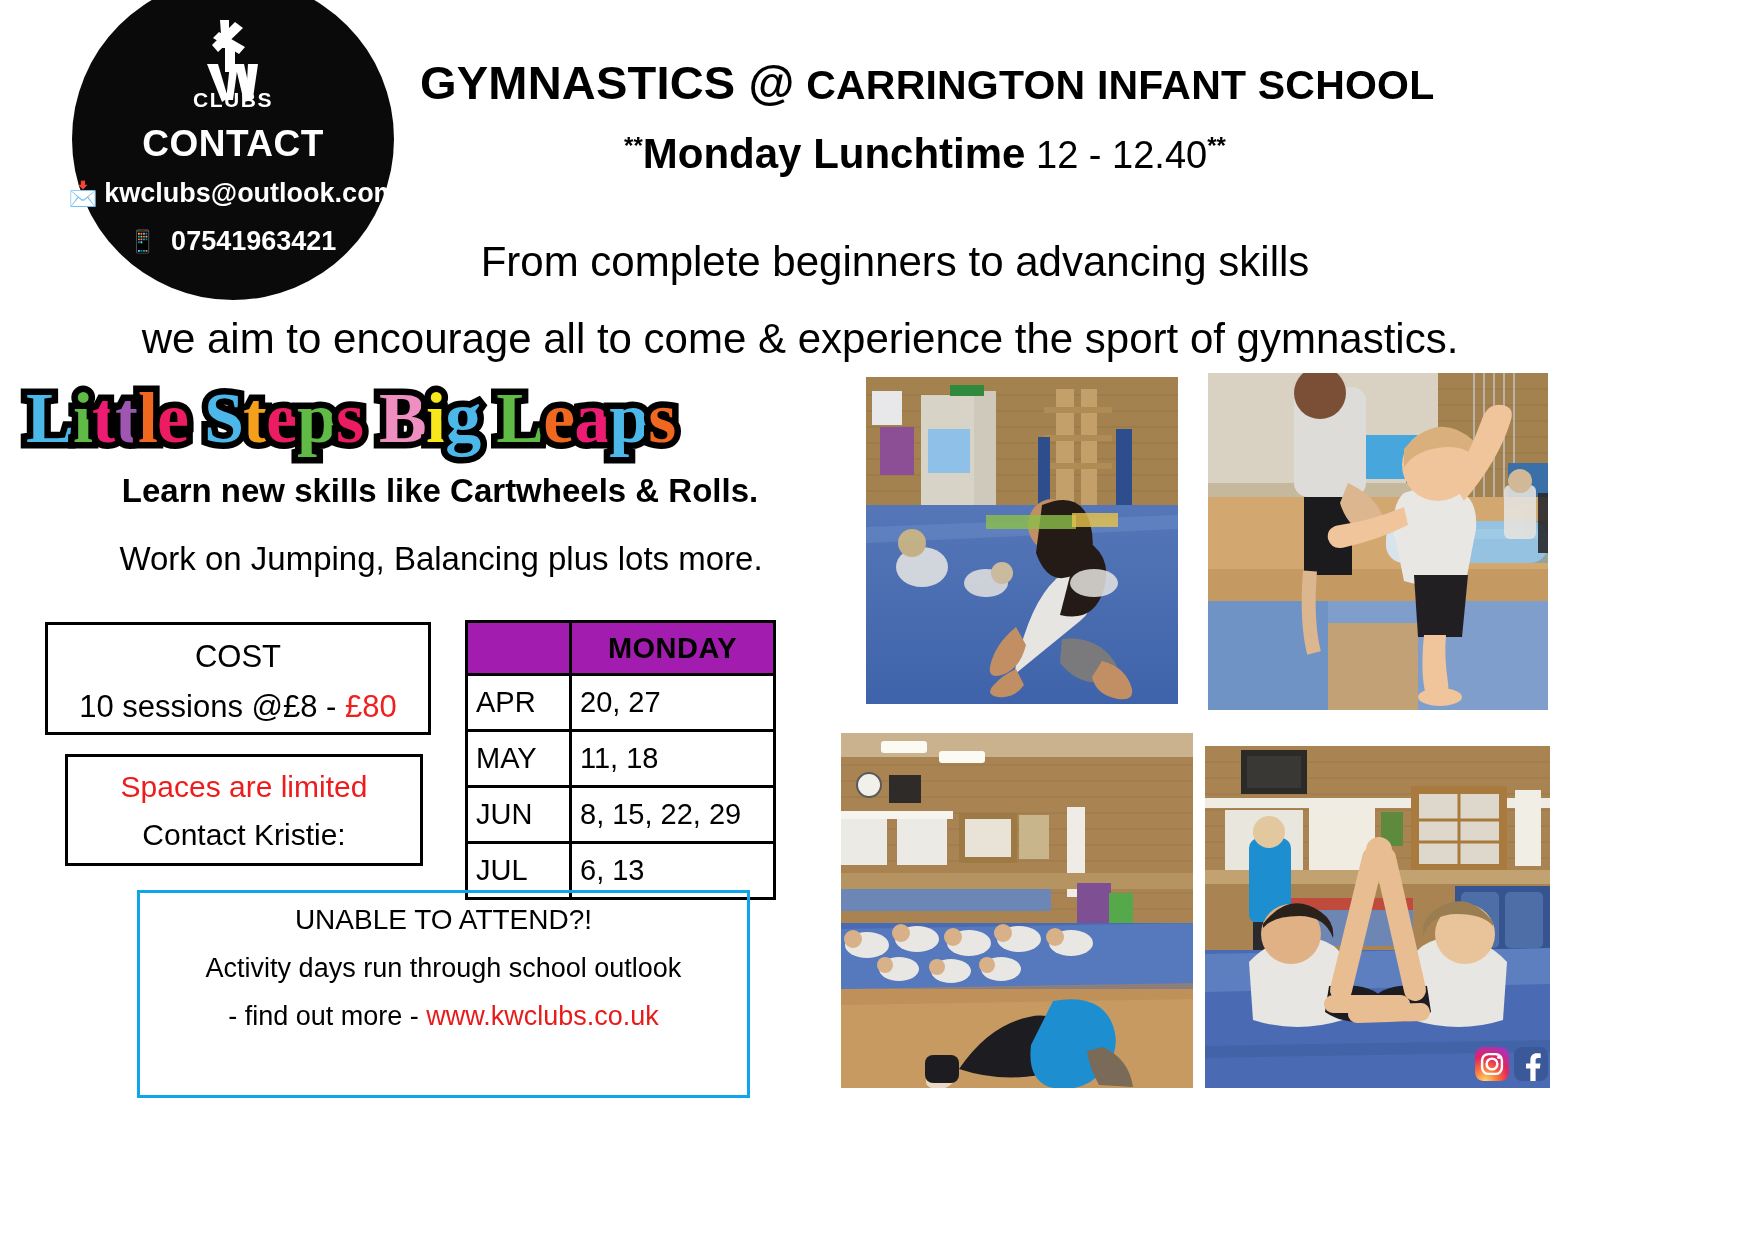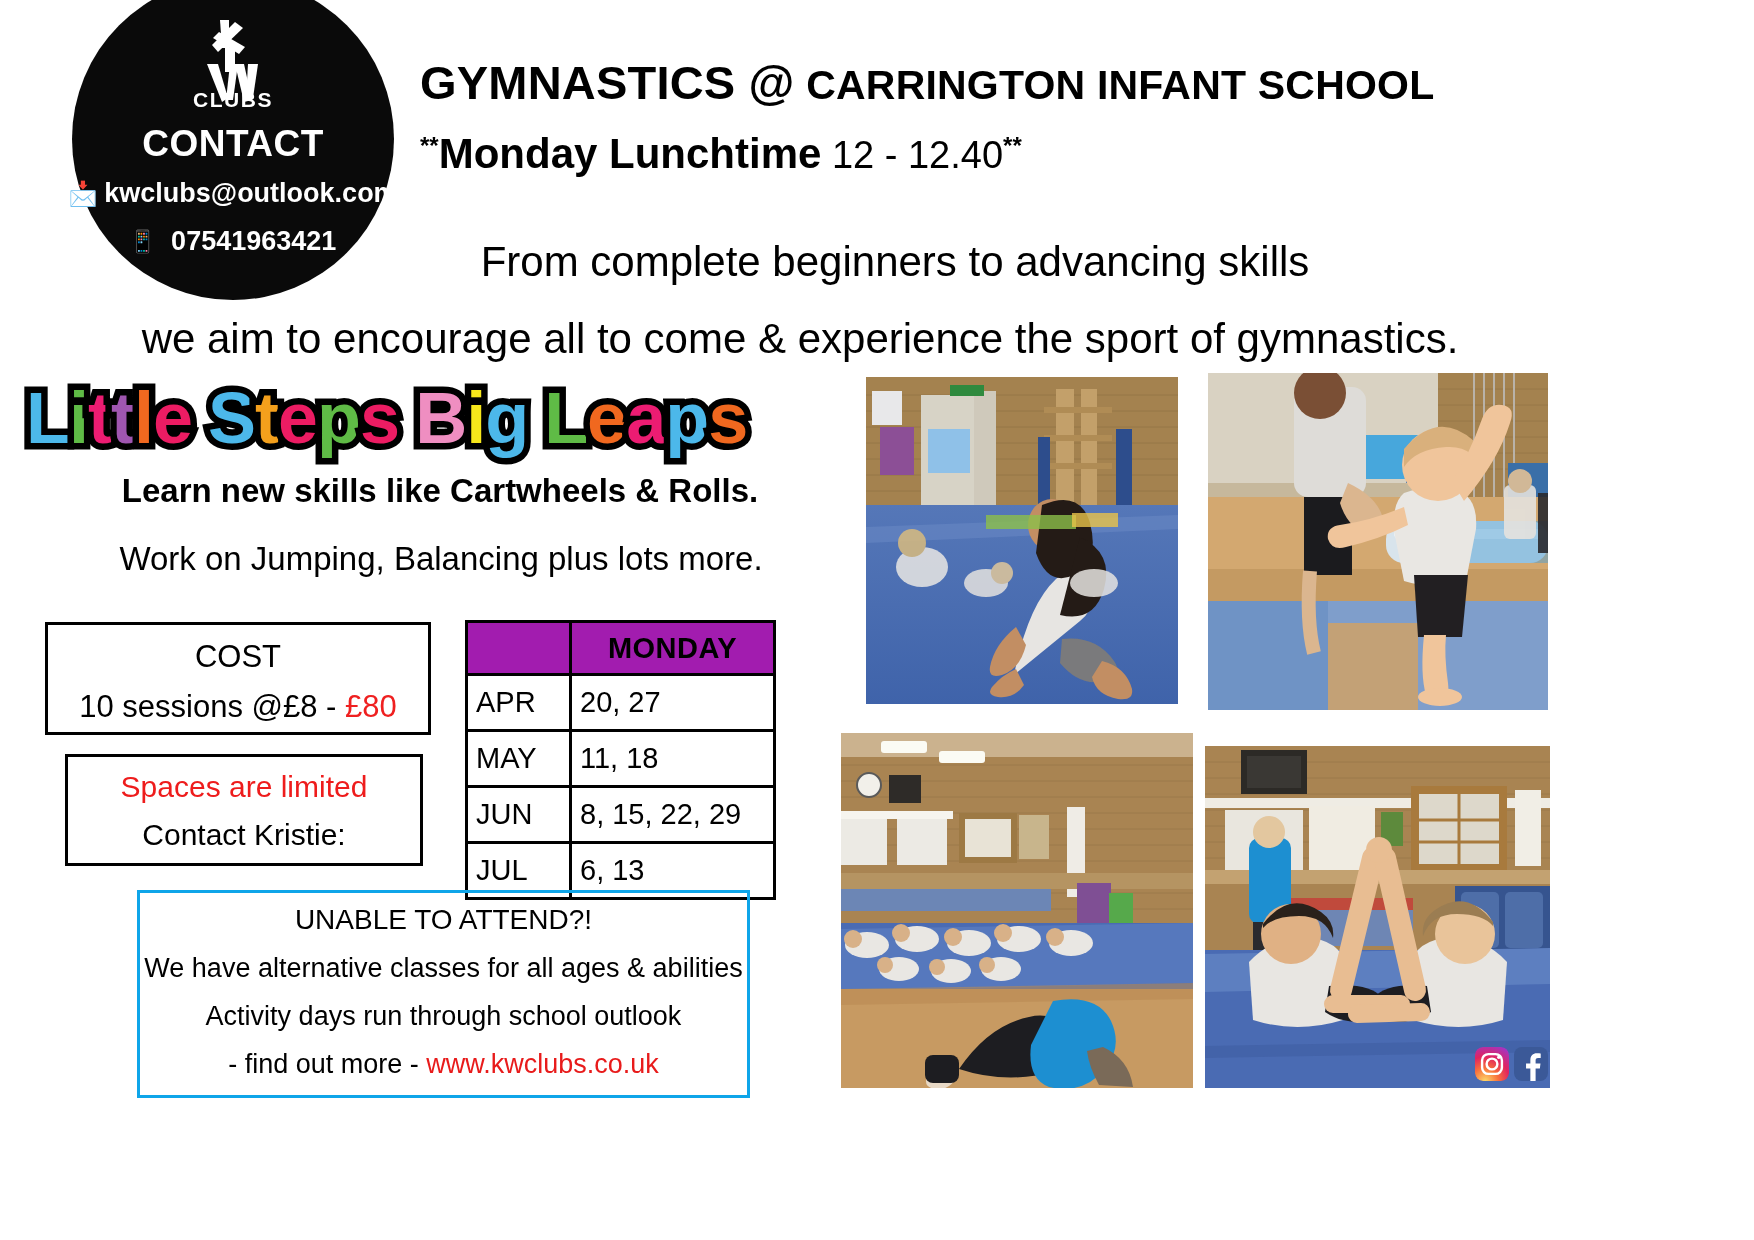--- a/index.html
+++ b/index.html
@@ -78,21 +78,21 @@
     font-weight: bold;
     letter-spacing: 0.2px;
     white-space: nowrap;
   }
   .hdr1 .big { font-size: 47px; }
   .hdr2 {
     position: absolute;
     left: 420px;
     top: 130px;
     width: 1010px;
-    text-align: left;
+    text-align: center;
     font-size: 38px;
     white-space: nowrap;
   }
   .hdr2 .stars { font-size: 24px; vertical-align: super; font-weight: bold;}
   .hdr2 .bold { font-weight: bold; font-size: 42px; }
   .intro1 {
     position: absolute;
     left: 330px;
     top: 238px;
     width: 1130px;
@@ -113,21 +113,21 @@
   
   .wordmark {
     position: absolute;
     left: 26px;
     top: 382px;
     font-size: 72px;
     font-weight: bold;
     line-height: 1;
     letter-spacing: -1px;
     white-space: nowrap;
-    font-family: Liberation Sans, sans-serif;
+    font-family: Liberation Serif, serif;
   }
   .wordmark span {
     -webkit-text-stroke: 13px #000;
     paint-order: stroke fill;
     display: inline-block;
   }
   .wordmark .sp { -webkit-text-stroke: 0; width: 16px; }
 
   .tag1 {
     position: absolute;
@@ -334,21 +334,20 @@
       </tr>
       <tr>
         <td>JUL</td>
         <td>6, 13</td>
       </tr>
     </tbody>
 </table>
 
 <div class="unable-box">
   <div class="ub-t">UNABLE TO ATTEND?!</div>
-  <div class="ub-l">We have alternative classes for all ages &amp; abilities</div>
   <div class="ub-l">Activity days run through school outlook</div>
   <div class="ub-l">
     <span>- find out more - </span><span class="ub-u">www.kwclubs.co.uk</span>
   </div>
 </div>
 
 <div class="photo ph1">
   <svg class="ph-svg" viewBox="0 0 312 327" preserveAspectRatio="none">
     <defs>
       <linearGradient id="mat1" x1="0" y1="0" x2="0" y2="1">

